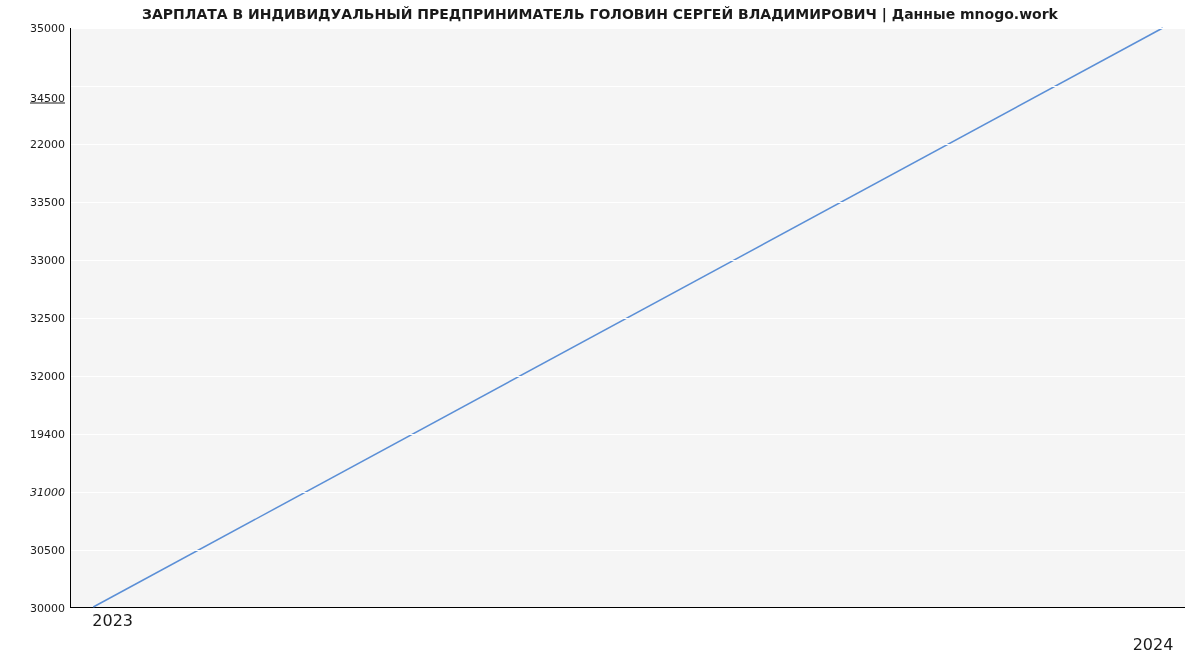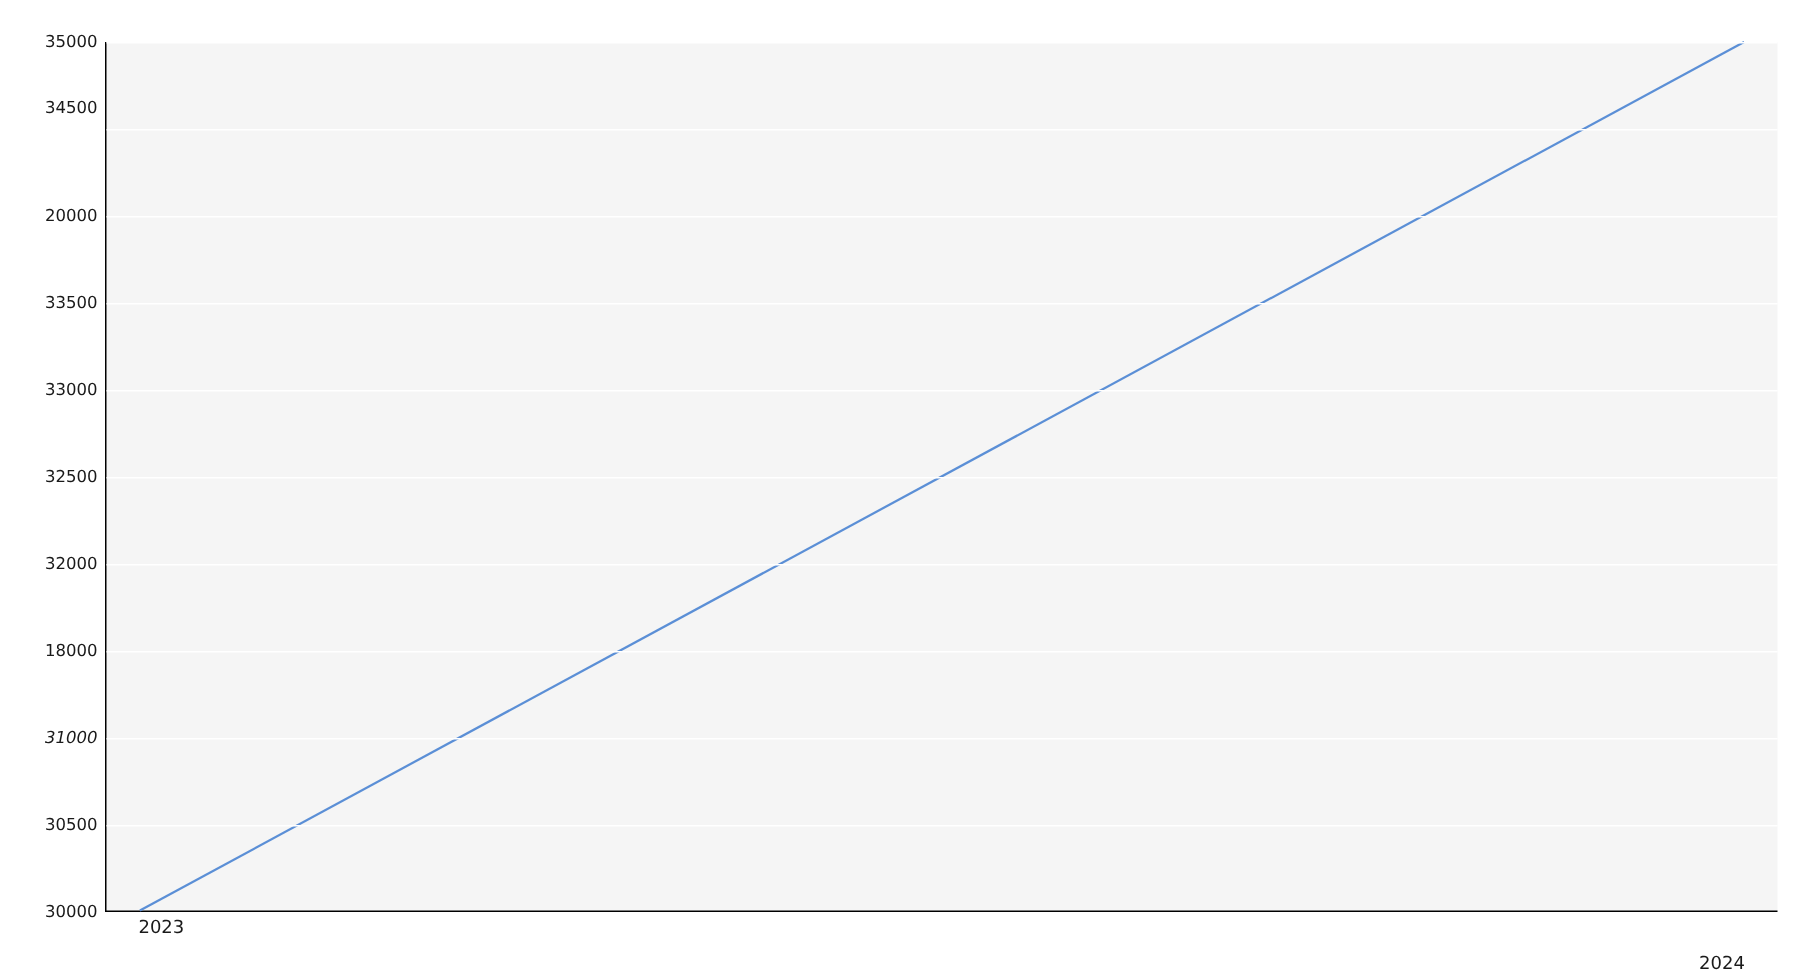--- a/index.html
+++ b/index.html
@@ -49,59 +49,60 @@
     right: 1135px; 
     width: 60px;
     text-align: right;
     font-size: 11px;
     color: #1a1a1a;
     transform: translateY(-50%);
   }
   .xtick-label {
     position: absolute;
     top: 611px;
-    font-size: 12px;
+    font-size: 16px;
     color: #1a1a1a;
   }
   svg.line-layer {
     position: absolute;
     left: 0;
     top: 0;
     width: 100%;
     height: 100%;
     overflow: visible;
   }
 </style>
 </head>
 <body>
 
 <div class="chart-wrap">
+  <div class="title">ЗАРПЛАТА В ИНДИВИДУАЛЬНЫЙ ПРЕДПРИНИМАТЕЛЬ ГОЛОВИН СЕРГЕЙ ВЛАДИМИРОВИЧ | Данные mnogo.work</div>
 
   <div class="plot" id="plot">
     <svg class="line-layer" id="line-layer" viewBox="0 0 1115 580" preserveAspectRatio="none">
         <polyline points="22.3,580 1092.7,0" fill="none" stroke="#5b8fd6" stroke-width="1.5"></polyline>
       </svg>
   <div class="gridline" style="top: 580px;"></div>
       <div class="gridline" style="top: 522px;"></div>
       <div class="gridline" style="top: 464px;"></div>
       <div class="gridline" style="top: 406px;"></div>
       <div class="gridline" style="top: 348px;"></div>
       <div class="gridline" style="top: 290px;"></div>
       <div class="gridline" style="top: 232px;"></div>
       <div class="gridline" style="top: 174px;"></div>
       <div class="gridline" style="top: 116px;"></div>
       <div class="gridline" style="top: 58px;"></div>
       <div class="gridline" style="top: 0px;"></div>
     </div>
 <div class="ytick-label" style="top: 608px;">30000</div>
     <div class="ytick-label" style="top: 550px;">30500</div>
     <div class="ytick-label" style="top: 492px; font-style: italic;">31000</div>
-    <div class="ytick-label" style="top: 434px;">18000</div>
+    <div class="ytick-label" style="top: 434px;">19400</div>
     <div class="ytick-label" style="top: 376px;">32000</div>
     <div class="ytick-label" style="top: 318px;">32500</div>
     <div class="ytick-label" style="top: 260px;">33000</div>
     <div class="ytick-label" style="top: 202px;">33500</div>
-    <div class="ytick-label" style="top: 144px;">20000</div>
-    <div class="ytick-label" style="top: 72px;">34500</div>
+    <div class="ytick-label" style="top: 144px;">22000</div>
+    <div class="ytick-label" style="top: 98px; text-decoration: underline;">34500</div>
     <div class="ytick-label" style="top: 28px;">35000</div>
     <div class="xtick-label" style="left: 92.3px;">2023</div>
     <div class="xtick-label" style="left: 1132.7px; margin-top: 24px;">2024</div>
   </div>
 
 </body></html>

